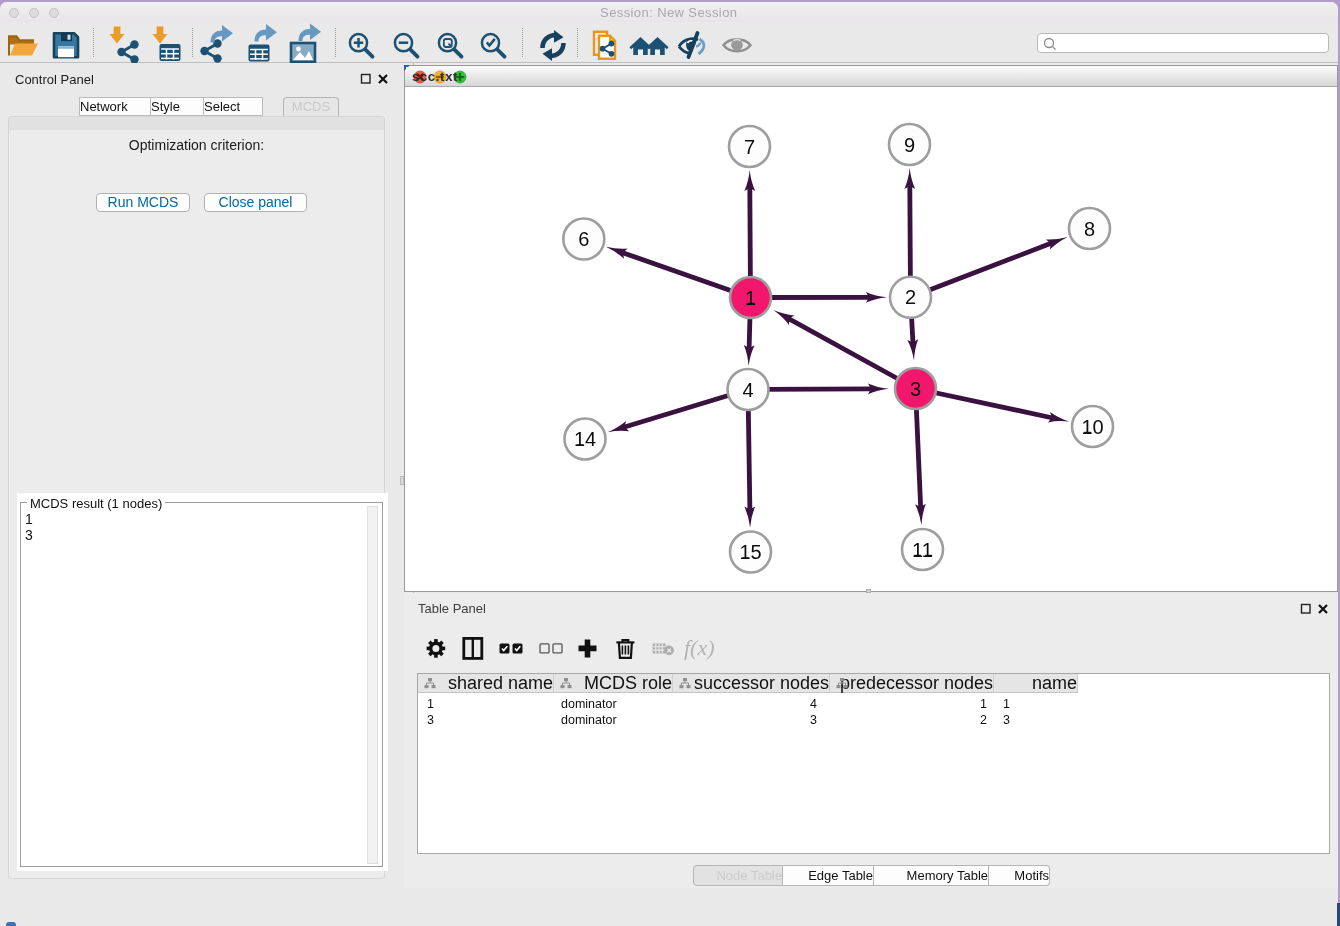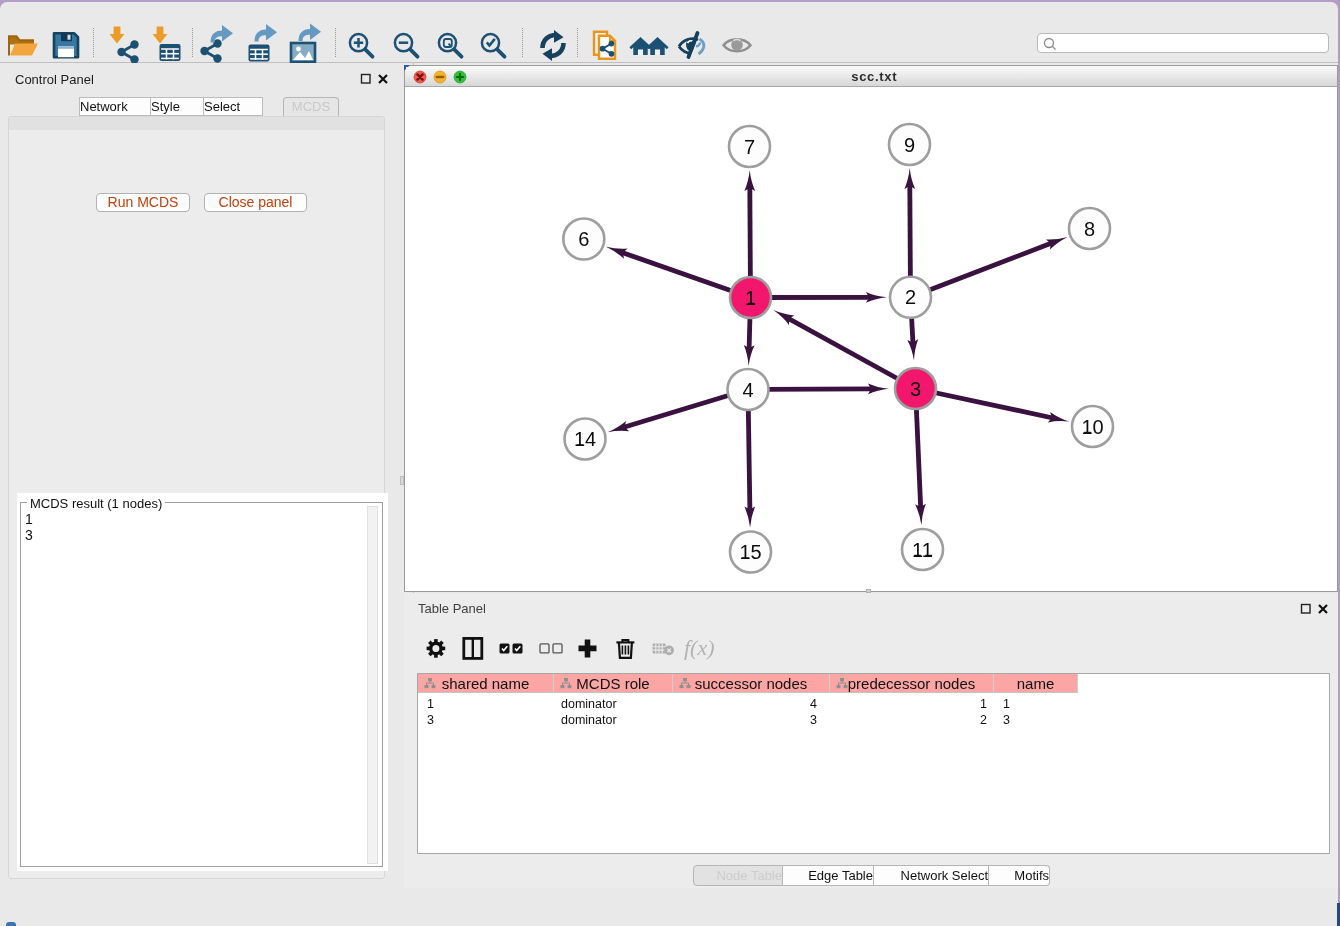--- a/index.html
+++ b/index.html
@@ -15,43 +15,49 @@
 
 #cpanel{position:absolute;left:0;top:61px;width:414px;height:816px;background:#e9e9e9;border-right:1px solid #c2c2c2}
 #cphead{position:absolute;left:15px;top:9px;font-size:13px;color:#1c1c1c}
 .tabrow{position:absolute;top:34px;left:79px;height:19px;display:flex;font-size:13px;color:#111}
 .tab{background:#fdfdfd;border:1px solid #bbb;border-left:none;text-align:left;line-height:18px}
 .tab.first{border-left:1px solid #bbb}
 .tabsel{background:#e7e6e7;color:#c9c9c9;border:1px solid #b5b5b5;border-bottom:none;border-radius:4px 4px 0 0;text-align:center;line-height:18px;margin-left:20px;height:21px}
 #mcdspanel{position:absolute;left:8px;top:53px;width:377px;height:763px;background:#ececec;border:1px solid #d6d6d6;border-radius:3px}
 #optlabel{position:absolute;left:0;top:20px;width:100%;text-align:center;font-size:14px;color:#1a1a1a}
 #dropdown{position:absolute;left:35px;top:44px;width:311px;height:19px;background:#fff;border:1px solid #b2b2b2;border-radius:4px;font-size:14px;color:#111;line-height:17px;padding-left:10px}
-.btn{position:absolute;top:76px;height:19px;background:#fefefe;border:1px solid #b2b2b2;border-radius:4px;font-size:14px;color:#c2410c;text-align:center;line-height:17px}
+.btn{position:absolute;top:76px;height:19px;background:#fefefe;border:1px solid #b2b2b2;border-radius:4px;font-size:14px;color:#0369a1;text-align:center;line-height:17px}
 #resultbox{position:absolute;left:8px;top:376px;width:371px;height:378px;background:#fff}
 #grpbox{position:absolute;left:3px;top:9px;width:363px;height:365px;border:1px solid #9d9d9d}
 #grplabel{position:absolute;left:6px;top:-7px;background:#fff;padding:0 3px;font-size:13px;color:#111}
 #scrollv{position:absolute;right:4px;top:3px;width:11px;height:358px;background:#f2f2f2;border:1px solid #e0e0e0}
 
 #netwin{position:absolute;left:404px;top:62.5px;width:933.5px;height:527.5px;border:1px solid #9a9a9a;background:#fff}
 #nettitle{position:absolute;left:0;top:0;width:100%;height:21.5px;background:linear-gradient(#fbfbfb,#d7d7d7);border-bottom:1px solid #a8a8a8}
-#nettext{position:absolute;top:3px;width:100%;text-align:center;font-size:13px;font-weight:bold;color:#2d2d2d}
+#nettext{position:absolute;top:3px;width:100%;text-align:left;font-size:13px;font-weight:bold;color:#2d2d2d}
 
 #tpanel{position:absolute;left:404px;top:591px;width:933.5px;height:295px;background:#ececec}
 #tphead{position:absolute;left:14px;top:8px;font-size:13px;color:#404040}
 #ttable{position:absolute;left:13px;top:80px;width:913px;height:181px;background:#fff;border:1px solid #a7a7a7}
-.th{position:absolute;top:0;height:19px;background:#fca5a5;border-right:1px solid #cfcfcf;border-bottom:1px solid #c4c4c4;font-size:15px;color:#111;text-align:center;line-height:19px}
+.th{position:absolute;top:0;height:19px;background:#e5e5e5;border-right:1px solid #cfcfcf;border-bottom:1px solid #c4c4c4;font-size:18px;color:#111;text-align:right;line-height:19px}
 .td{position:absolute;font-size:12.5px;color:#111;height:16px;line-height:16px}
 .btab{background:#fdfdfd;border:1px solid #b5b5b5;border-left:none;text-align:right;line-height:19px}
 
 #statusbar{position:absolute;left:0;top:887px;width:100%;height:35px;background:#ececec;border-top:1px solid #c6c6c6}
 #listbtn{position:absolute;left:10px;top:9px;width:28px;height:20px;background:#fafafa;border:1px solid #b0b0b0}
 #membtn{position:absolute;right:8.5px;top:7px;width:75px;height:23px;background:#fafafa;border:1px solid #b0b0b0;font-size:13px;color:#111;text-align:center;line-height:21px}
 </style></head>
 <body>
 <div id="app">
+  <div id="titlebar">
+    <div class="tdot" style="left:9px"></div>
+    <div class="tdot" style="left:29px"></div>
+    <div class="tdot" style="left:49px"></div>
+    <div id="ttext">Session: New Session</div>
+  </div>
   <div id="toolbar">
     <svg id="tbicons" width="780" height="42" style="position:absolute;left:0;top:0">
 <g transform="translate(22,23.5)">
           <path d="M-14 -10 L-5 -10 L-2 -6 L12 -6 L12 -1 L-14 -1 Z" fill="#b07210"></path>
           <path d="M-14 -10 L-14 10 L-12 10 L-12 -8 L-6 -8 L-3 -4 L12 -4 L12 -6 L-2 -6 L-5 -10 Z" fill="#9c650c"></path>
           <path d="M-12 10 L-7 -2 L16 -2 L10 10 Z" fill="#f3a53e"></path>
         </g>
 <g transform="translate(66,23.2)">
           <path d="M-12 -12 L8 -12 L12 -8 L12 12 L-12 12 Z" fill="#3678a3" stroke="#16425c" stroke-width="2.6" stroke-linejoin="round"></path>
           <rect x="-5" y="-12" width="11" height="8" fill="#14384f"></rect>
@@ -189,20 +195,21 @@
         <path d="M19 3 L27 11 M27 3 L19 11" stroke="#111" stroke-width="2.2"></path>
       </svg>
     <div class="tabrow">
       <div class="tab first" style="width:72px">Network</div>
         <div class="tab" style="width:53px">Style</div>
         <div class="tab" style="width:59px">Select</div>
         <div class="tabsel" style="width:56px">MCDS</div>
     </div>
     <div id="mcdspanel">
         <div style="position:absolute;left:0;top:0;width:100%;height:13px;background:#e2e1e2;border-radius:3px 3px 0 0"></div>
+      <div id="optlabel">Optimization criterion:</div>
       <div class="btn" style="left:87px;width:94px">Run MCDS</div>
       <div class="btn" style="left:195px;width:103px">Close panel</div>
       <div id="resultbox">
         <div id="grpbox">
           <div id="grplabel">MCDS result (1 nodes)</div>
           <div style="position:absolute;left:4px;top:8px;font-size:14px;color:#111;line-height:16px">1<br>3</div>
           <div id="scrollv"></div>
         </div>
       </div>
     </div>
@@ -369,19 +376,19 @@
 <div class="td" style="left:585px;top:22px">1</div>
 <div class="td" style="left:9px;top:38px">3</div>
 <div class="td" style="left:143px;top:38px">dominator</div>
 <div class="td" style="left:255px;top:38px;width:144px;text-align:right">3</div>
 <div class="td" style="left:412px;top:38px;width:157px;text-align:right">2</div>
 <div class="td" style="left:585px;top:38px">3</div>
 </div>
     <div style="position:absolute;left:289px;top:272px;height:21px;display:flex;font-size:13px;color:#111">
       <div class="btab" style="width:90px;background:#e2e2e2;color:#ccc;border-radius:4px 0 0 4px;border-left:1px solid #b5b5b5">Node Table</div>
       <div class="btab" style="width:91px">Edge Table</div>
-      <div class="btab" style="width:115px">Network Select</div>
+      <div class="btab" style="width:115px">Memory Table</div>
       <div class="btab" style="width:61px;border-radius:0 4px 4px 0">Motifs</div>
     </div>
   </div>
 </div>
 <div style="position:absolute;right:0;bottom:0;width:3px;height:23px;background:#28487c"></div>
 <div style="position:absolute;left:6px;bottom:-2px;width:10px;height:6px;border-radius:4px;background:#3b72b8"></div>
 
 </body></html>

